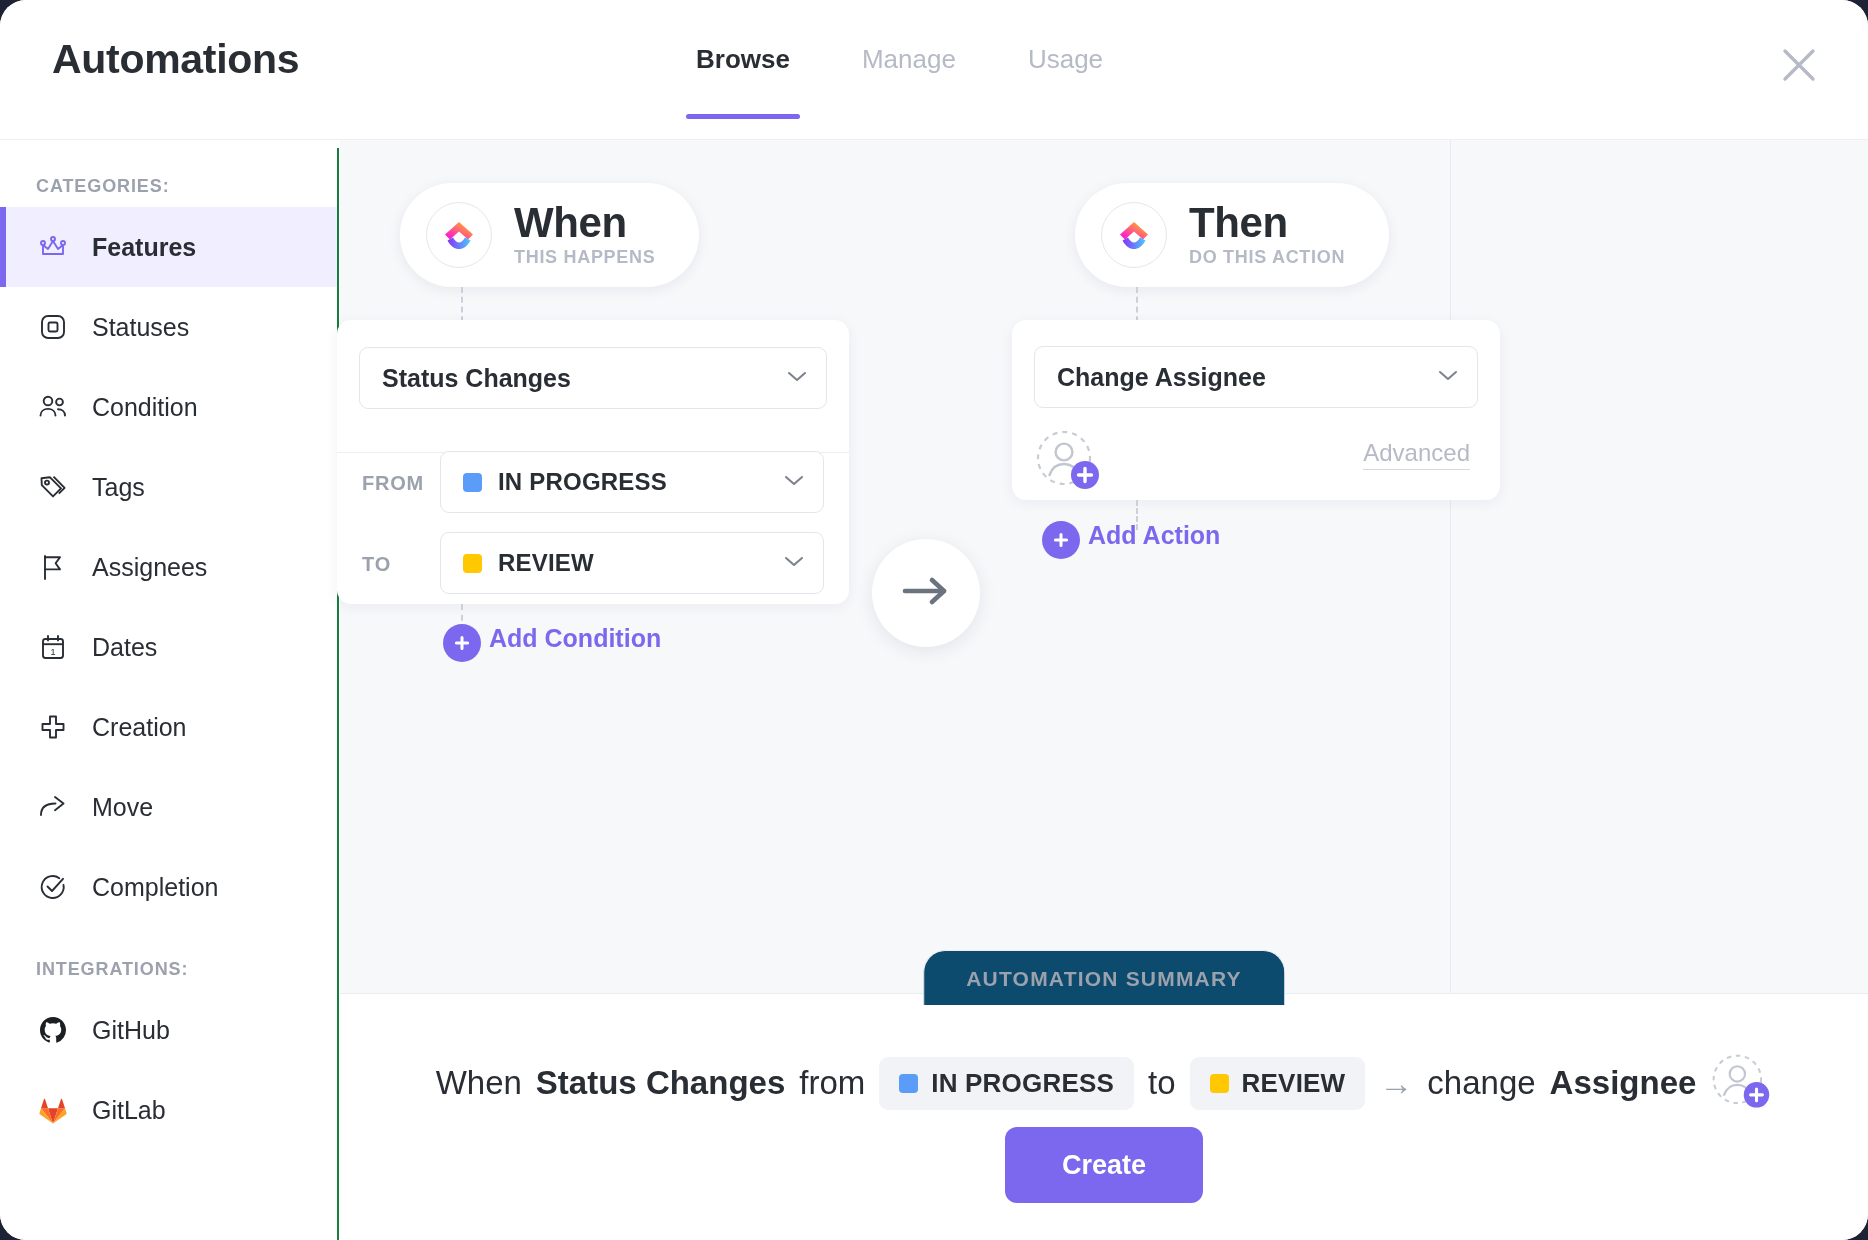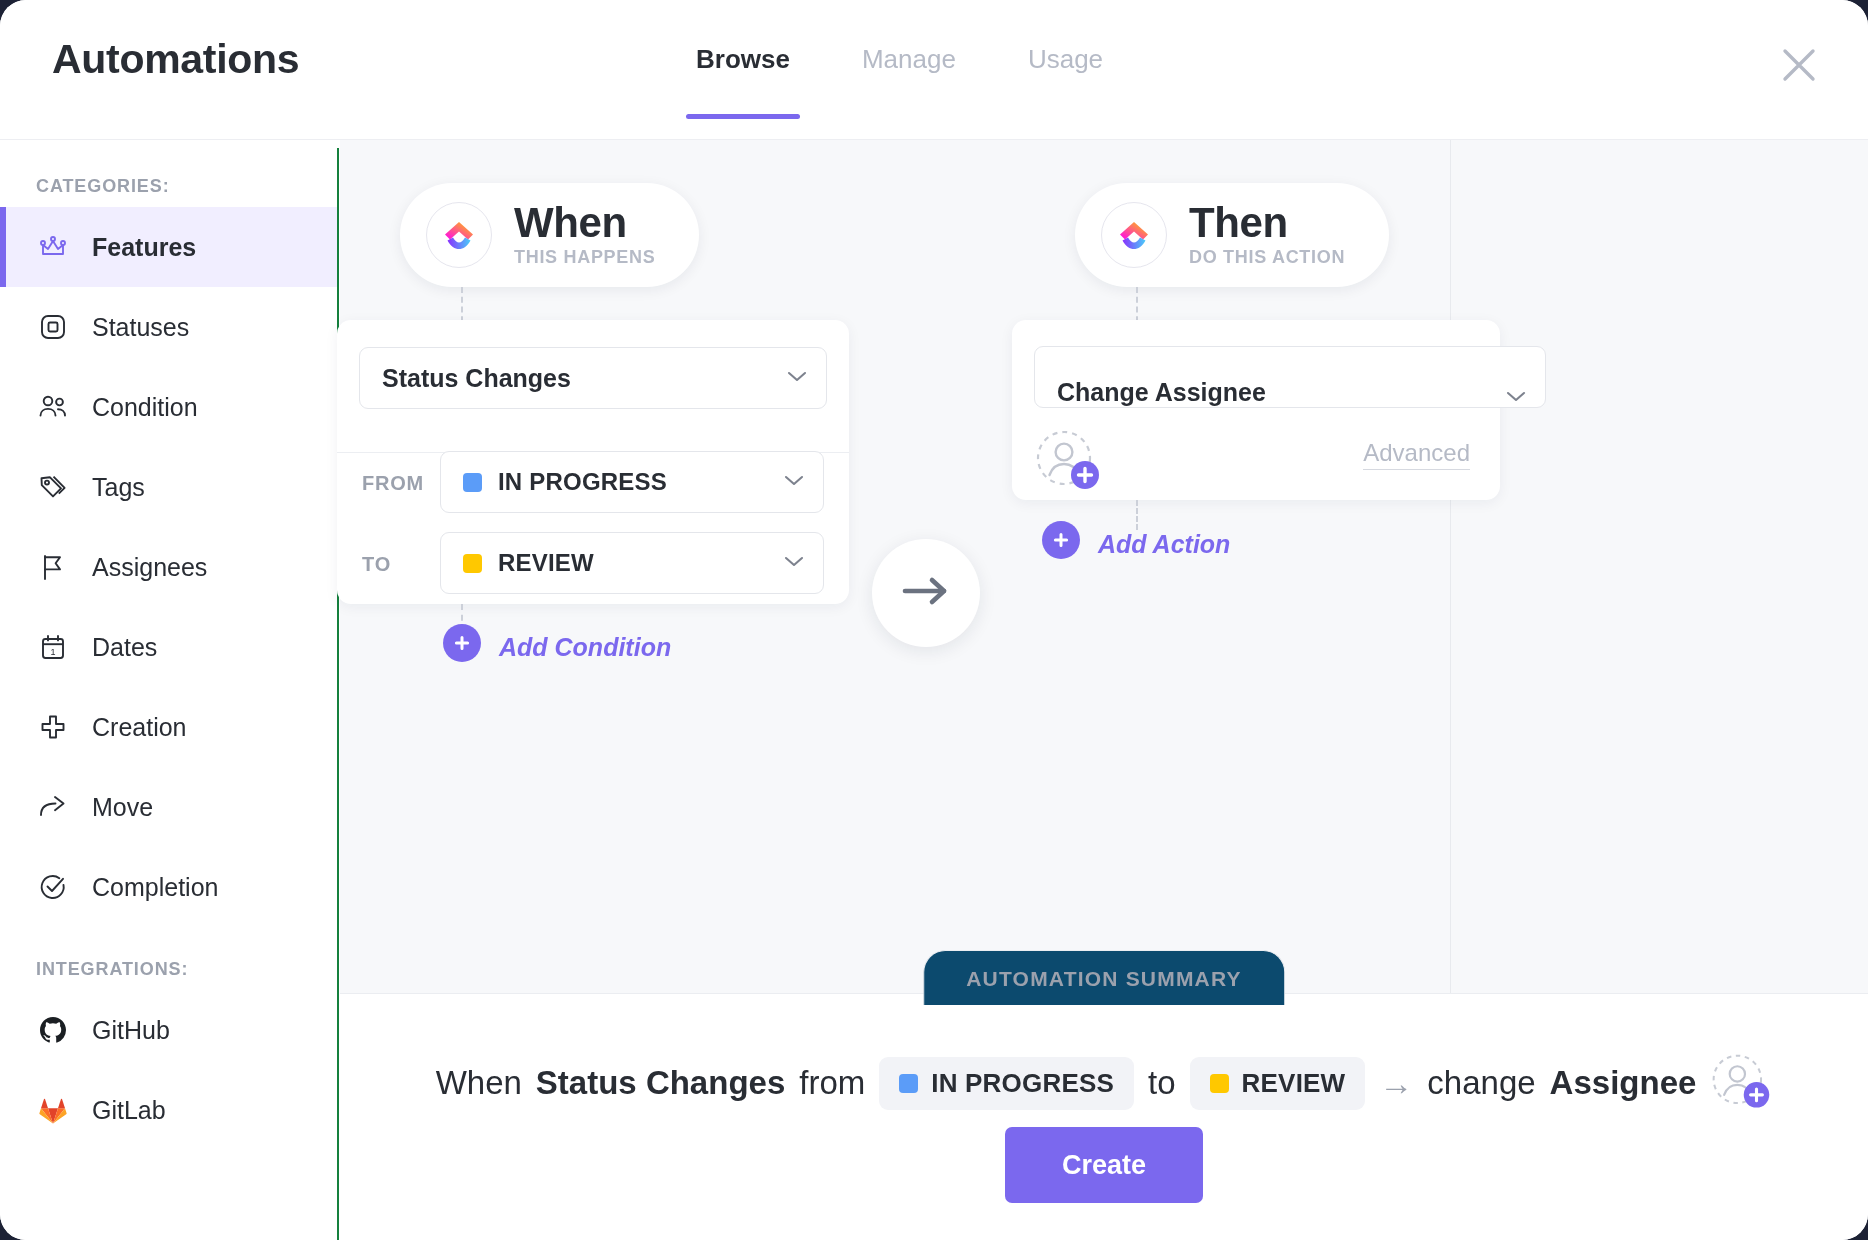--- a/index.html
+++ b/index.html
@@ -156,21 +156,21 @@
   .row-label {
     position: absolute;
     font-size: 20px; font-weight: 700; letter-spacing: .8px; color: #9ba1ad;
   }
   .card-sep {
     position: absolute; height: 1px; background: #eceef2;
   }
 
   .addlink {
     position: absolute;
-    display: flex; align-items: flex-end; gap: 18px; cursor: pointer; font-style: italic;
+    display: flex; align-items: flex-start; gap: 8px; cursor: pointer;
   }
   .plus-circle {
     width: 38px; height: 38px; border-radius: 50%;
     background: #7b68ee; display:flex;align-items:center;justify-content:center;
     flex:0 0 38px;
   }
   .addlink .txt { font-size: 25px; font-weight: 700; color: #7b68ee; }
 
   .arrow-node {
     position: absolute;
@@ -220,21 +220,21 @@
     background: #f2f3f7; border-radius: 9px;
     padding: 11px 20px;
   }
   .chip .st-text { font-size: 26px; }
   .arrow-glyph { color: #9ba1ad; font-size: 34px; }
   .create-btn {
     position: absolute; left: 50%; transform: translateX(-50%);
     top: 133px;
     width: 198px; height: 76px;
     background: #7b68ee; color: #fff;
-    border: none; border-radius: 7px;
+    border: none; border-radius: 12px;
     font-size: 27px; font-weight: 700;
     font-family: "Liberation Sans", sans-serif;
     cursor: pointer;
   }
 </style>
 </head>
 <body>
 
 <div class="app">
 
@@ -476,21 +476,21 @@
         </svg>
       </span>
       <span class="pill-texts">
         <span class="pill-title">Then</span>
         <span class="pill-sub">DO THIS ACTION</span>
       </span>
     </div>
     <div class="dashline" style="left:796px; top:147px; height:45px;"></div>
 
     <div class="card" style="left:672px; top:180px; width:488px; height:180px;">
-      <div class="select" style="left:22px; top:26px; width:512px; height:62px;align-items:flex-end;">
+      <div class="select" style="left:22px; top:26px; width:444px; height:62px;">
         <span class="val plain">Change Assignee</span>
         <span class="chev">
           <svg width="22" height="14" viewBox="0 0 22 14" fill="none" stroke="#7d828e" stroke-width="2.1" stroke-linecap="round" stroke-linejoin="round">
               <path d="M3 4 L11 11 L19 4"></path>
             </svg>
         </span>
       </div>
 
       <div class="avatar-add" style="left:22px; top:108px;">
         <svg width="68" height="68" viewBox="0 0 68 68">

